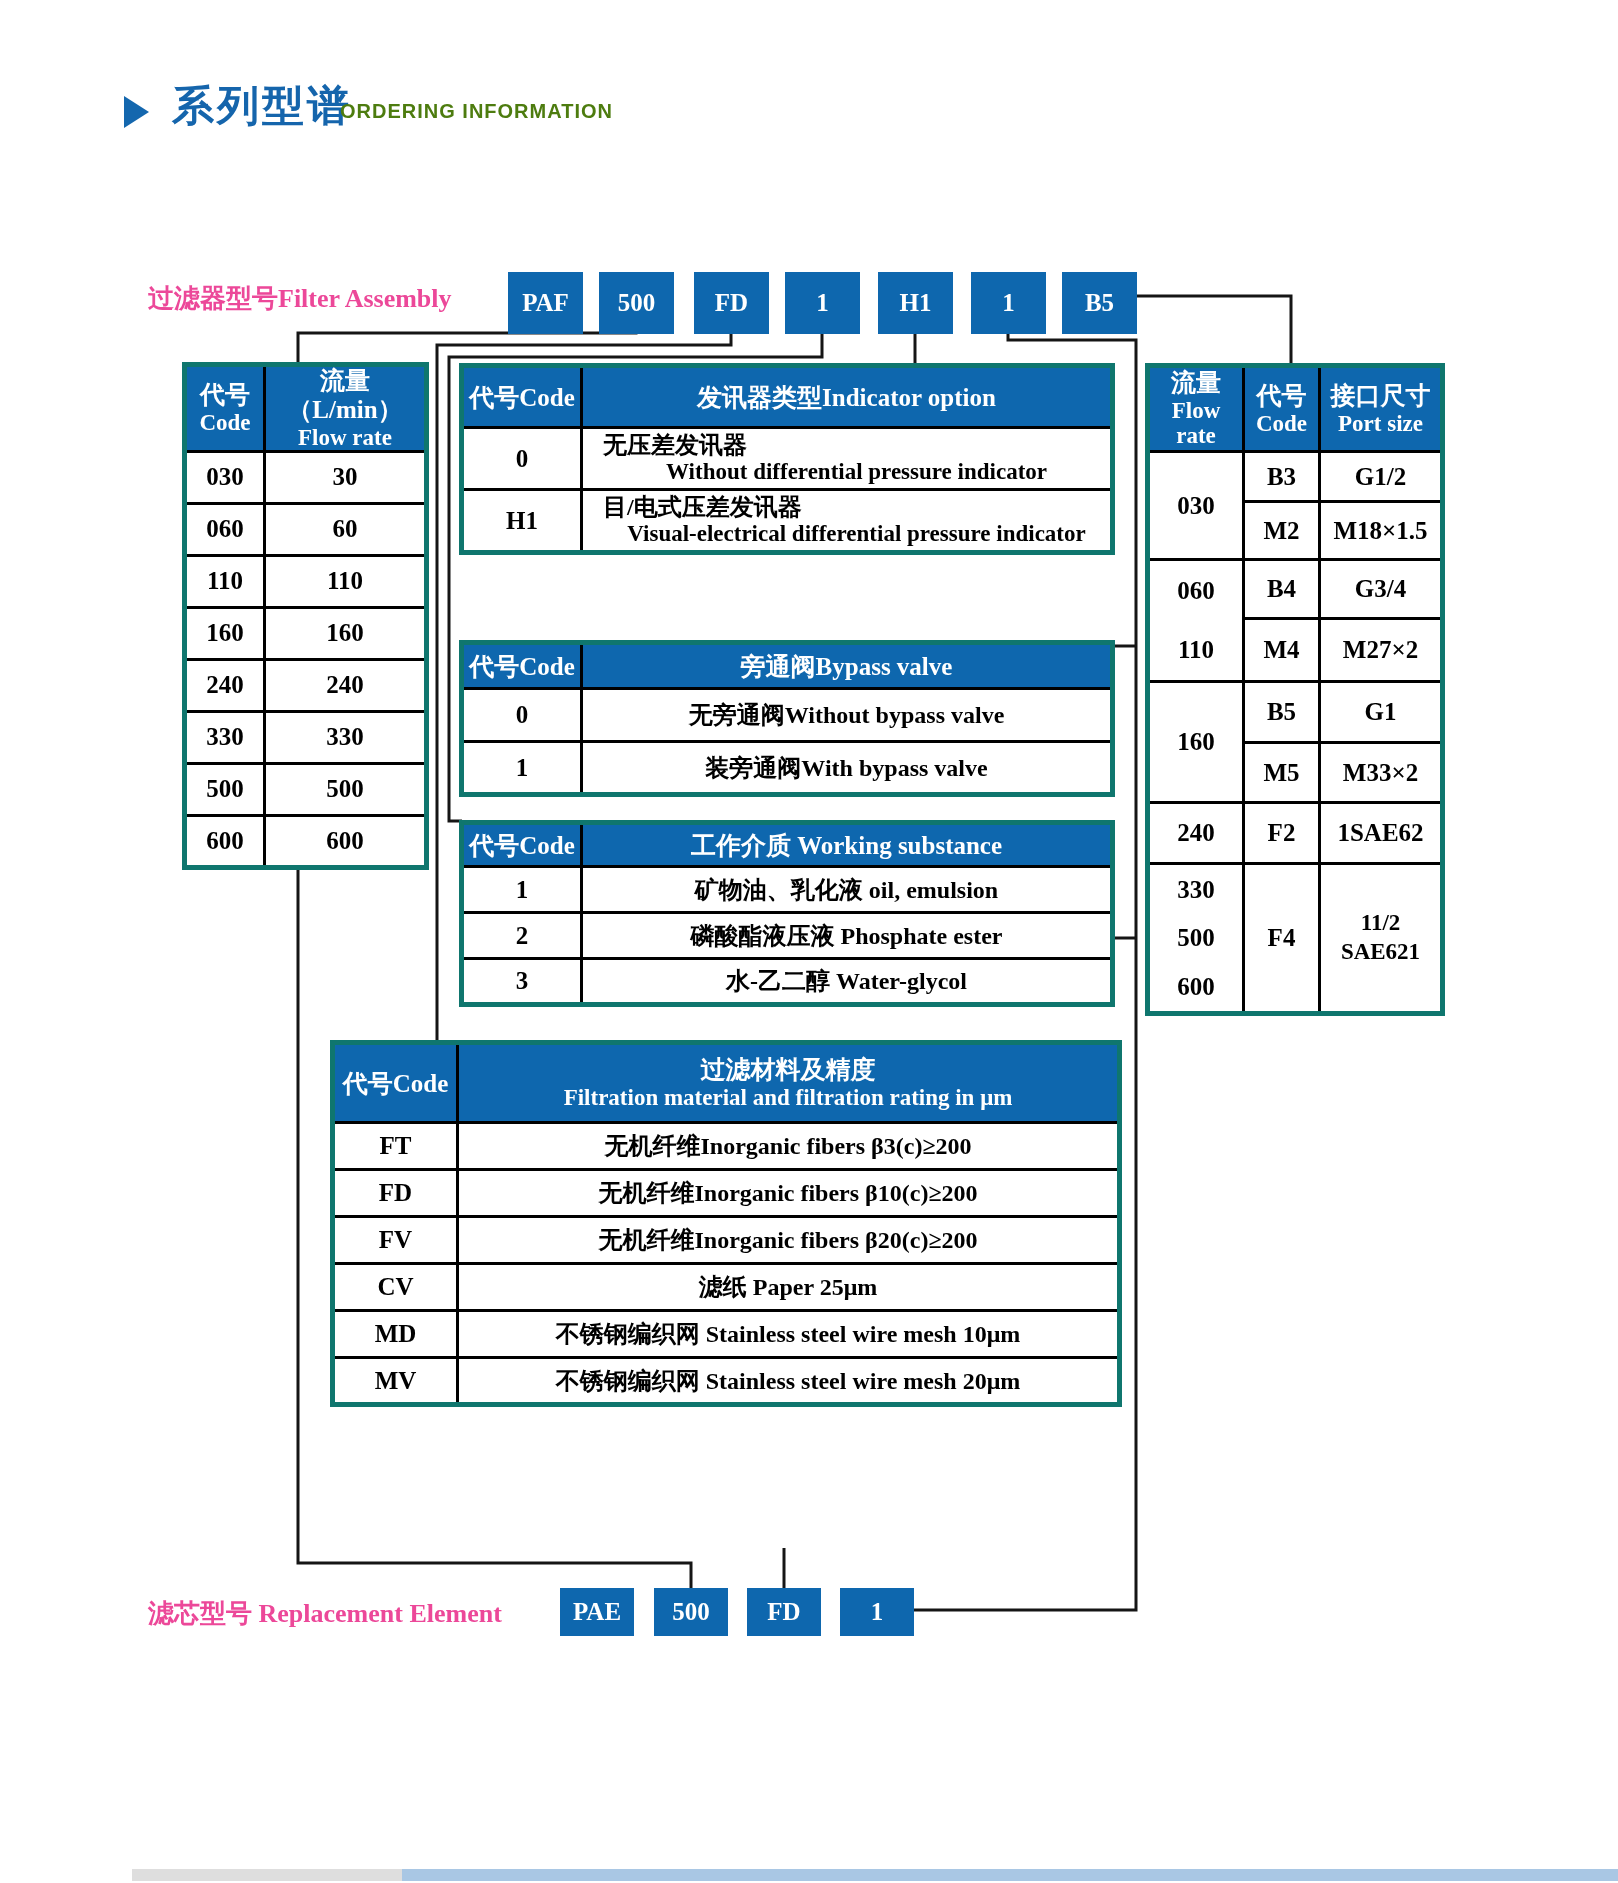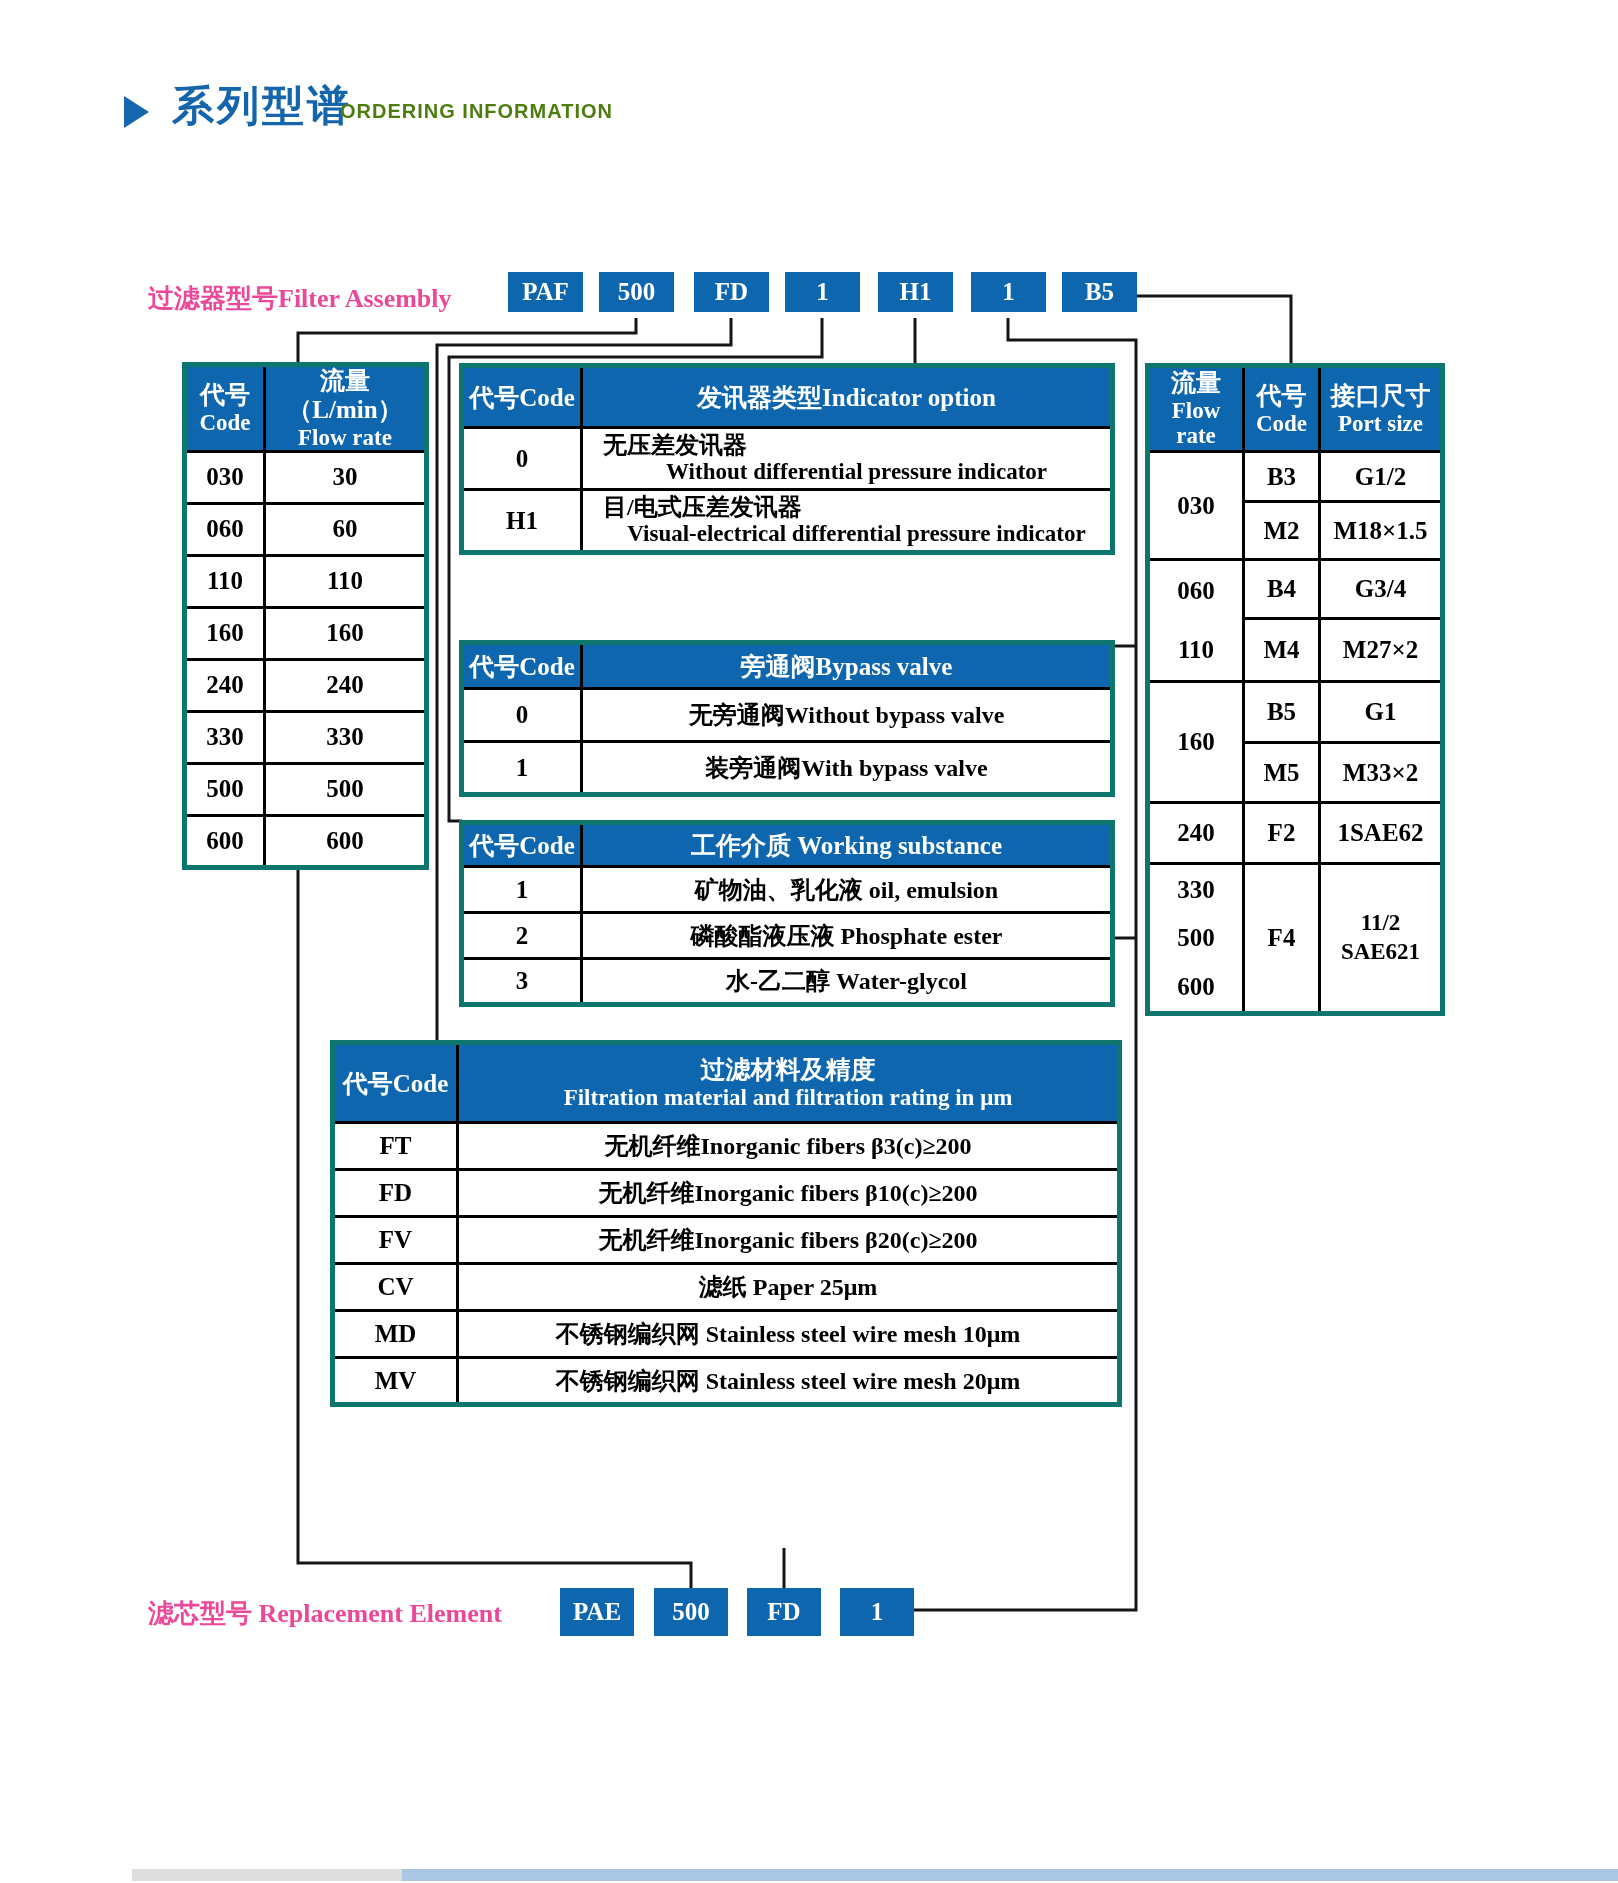--- a/index.html
+++ b/index.html
@@ -7,21 +7,21 @@
           font-family:"Liberation Serif","DejaVu Serif",serif;}
   
   .title-tri{position:absolute;left:124px;top:96px;width:0;height:0;
              border-top:16px solid transparent;border-bottom:16px solid transparent;
              border-left:25px solid #1467ae;}
   .title-zh{position:absolute;left:172px;top:78px;font-family:"Liberation Sans","DejaVu Sans",sans-serif;
             font-size:42px;font-weight:bold;color:#1565ac;letter-spacing:3px;}
   .title-en{position:absolute;left:340px;top:100px;font-family:"Liberation Sans","DejaVu Sans",sans-serif;
             font-size:20px;font-weight:bold;color:#4d7c0f;letter-spacing:1px;}
   
-  .codebox{position:absolute;height:40px;width:75px;background:#0e67ae;color:#ffffff;
+  .codebox{position:absolute;height:62px;width:75px;background:#0e67ae;color:#ffffff;
            display:flex;align-items:center;justify-content:center;
            font-size:25px;font-weight:bold;z-index:3;}
   .rowlabel{position:absolute;font-size:26px;font-weight:bold;color:#ec4899;z-index:3;white-space:nowrap;}
   
   table.tbl{position:absolute;border-collapse:collapse;table-layout:fixed;background:#ffffff;z-index:2;
             border:5px solid #0f766e;}
   .tbl th,.tbl td{border:3px solid #000;padding:0;color:#000;text-align:center;vertical-align:middle;
                   font-weight:bold;overflow:hidden;}
   .tbl th{background:#0e67ae;color:#ffffff;}
   .h-zh{display:block;font-size:25px;line-height:1.15;}

